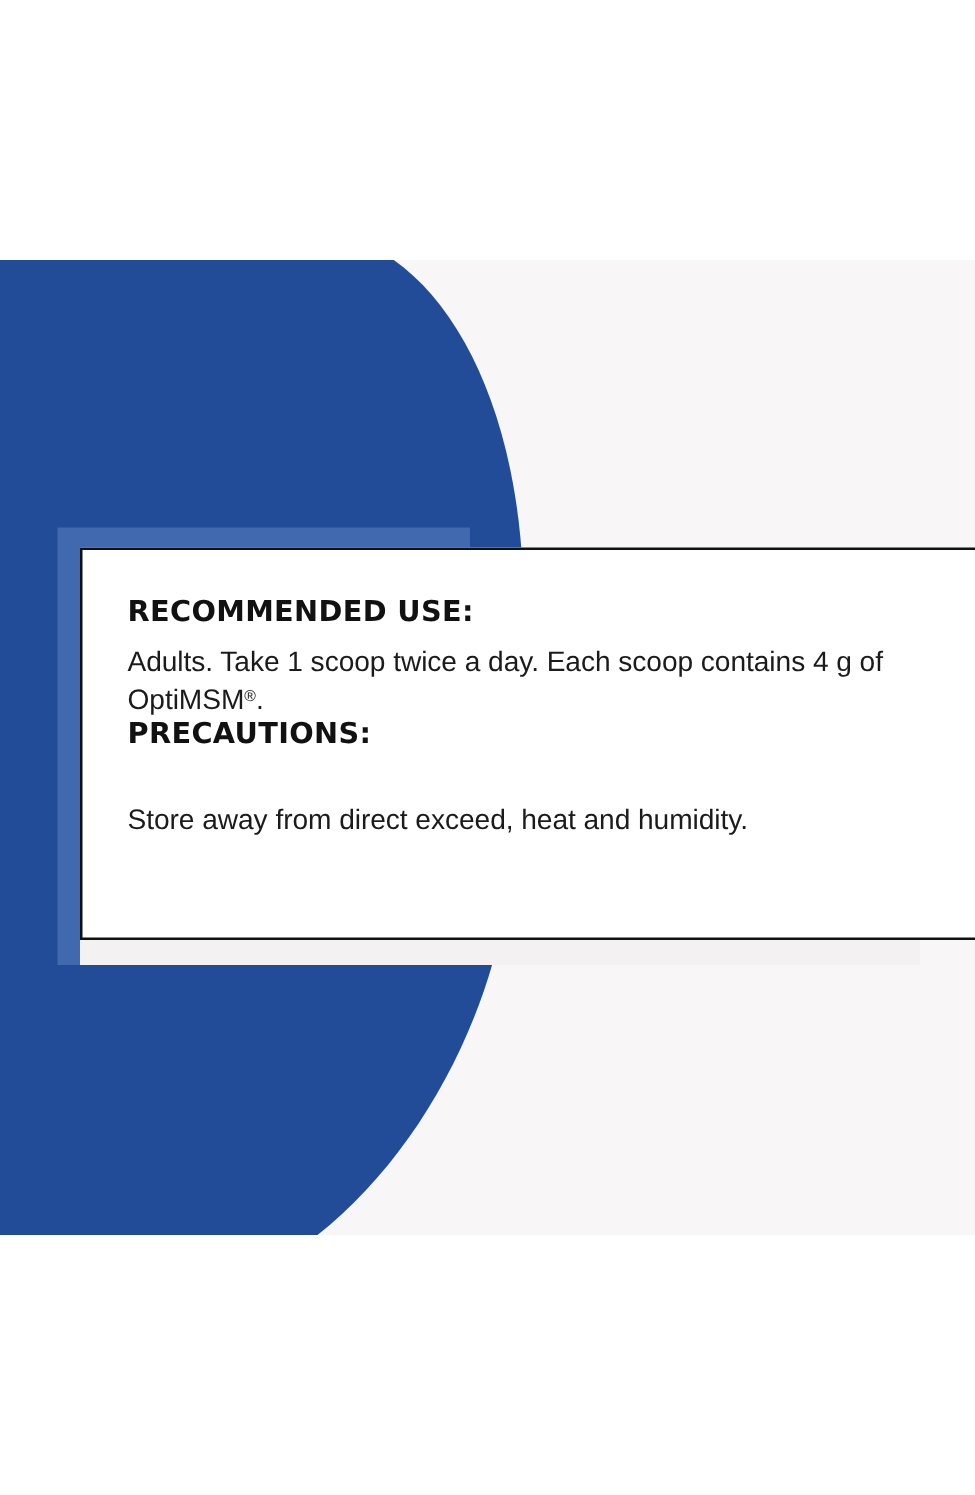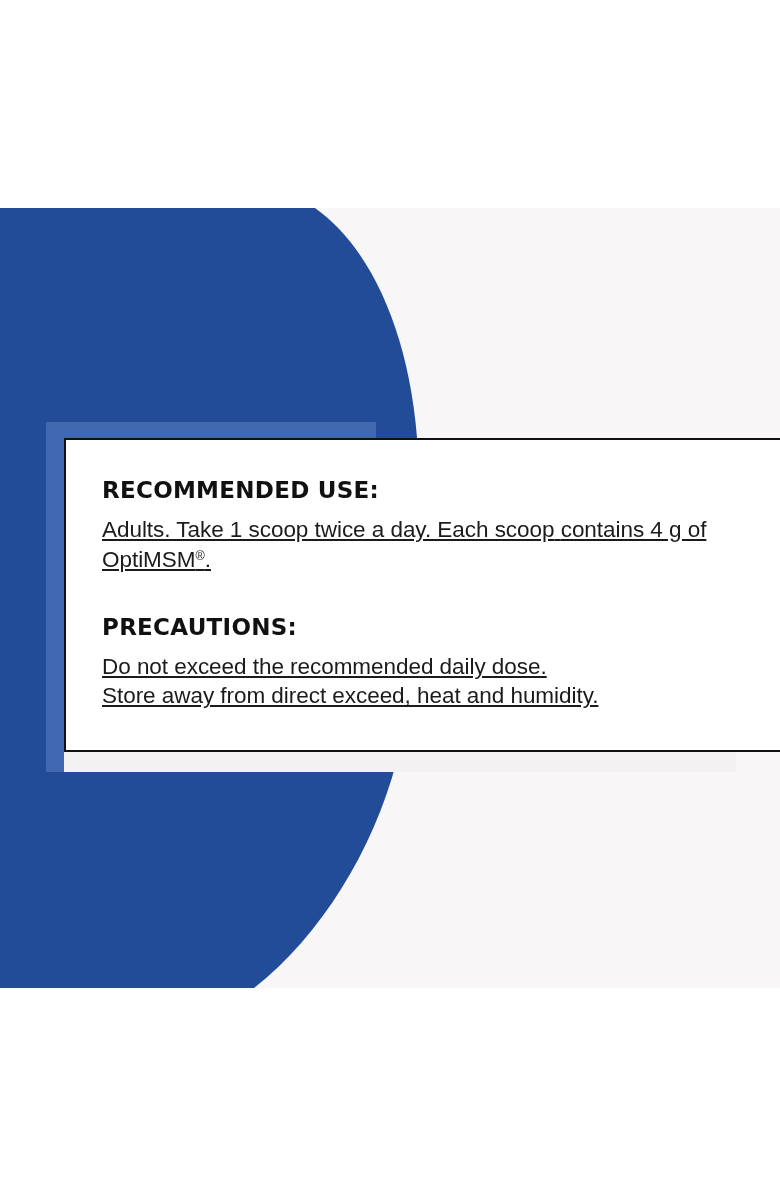--- a/index.html
+++ b/index.html
@@ -76,42 +76,40 @@
     background: #ffffff;
     border: 2px solid #111111;
     box-sizing: border-box;
   }
 
   .card-inner {
     padding: 38px 34px 0 36px;
   }
 
   .section + .section {
-    margin-top: 40px;
   }
 
   .section-heading {
     font-family: "DejaVu Sans", "Liberation Sans", sans-serif;
     font-weight: bold;
     font-size: 23px;
     letter-spacing: 0.012em;
     color: #111111;
     margin: 0 0 12px 0;
     line-height: 1.08;
     text-transform: uppercase;
   }
 
   .section-body {
     font-family: "Liberation Sans", "DejaVu Sans", sans-serif;
     font-size: 22.5px;
     line-height: 1.33;
     color: #1b1b1b;
     margin: 0;
     letter-spacing: -0.002em;
-    text-decoration: underline;
   }
 
   .section-body .reg {
     font-size: 0.56em;
     vertical-align: 0.52em;
     letter-spacing: 0;
   }
 </style>
 </head>
 <body>
@@ -143,21 +141,21 @@
         <h2 class="section-heading">RECOMMENDED USE:</h2>
         <p class="section-body">
           <span>Adults. Take 1 scoop twice a day. Each scoop</span>
           <span>contains 4 g of OptiMSM</span><span class="reg">®</span><span>.</span>
         </p>
       </div>
 
       <div class="section">
         <h2 class="section-heading">PRECAUTIONS:</h2>
         <p class="section-body">
-          <span>Do not exceed the recommended daily dose.</span><br>
+          <br>
           <span>Store away from direct exceed, heat and humidity.</span>
         </p>
       </div>
 
     </div>
   </div>
 
 </div>
 
 </body></html>

